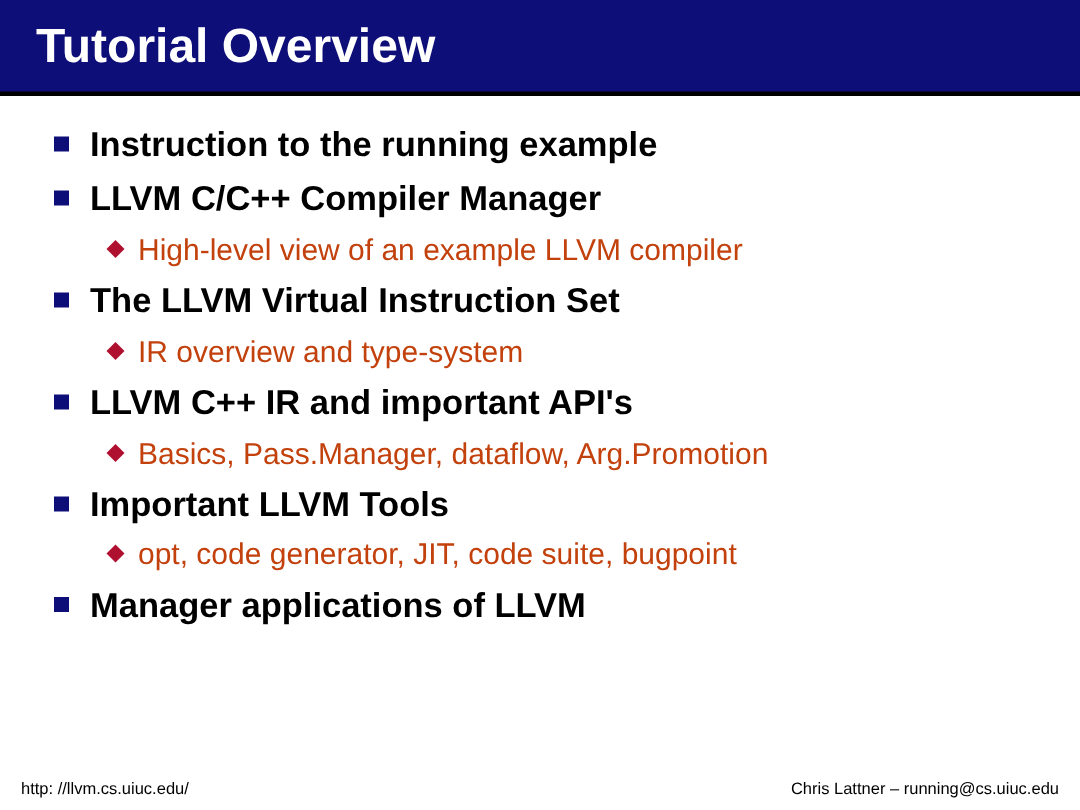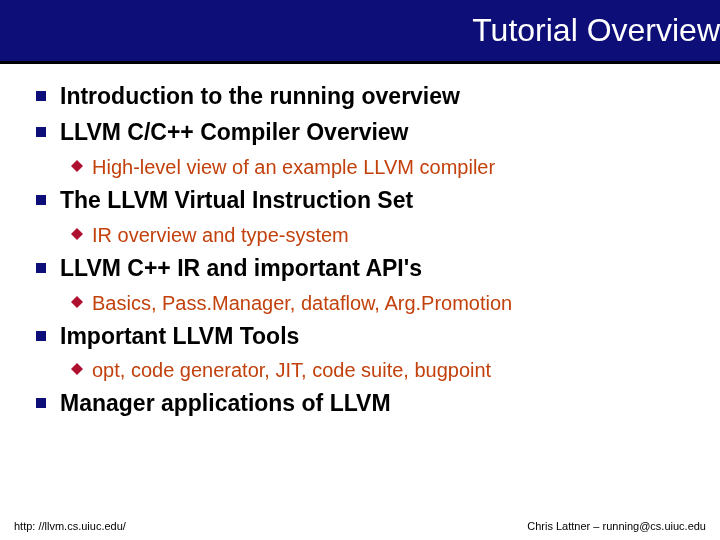--- a/index.html
+++ b/index.html
@@ -12,22 +12,21 @@
     overflow: hidden;
   }
   .title-bar {
     background: #0e0e78;
     padding: 12px 0 12px 24px;
     border-bottom: 3px solid #000000;
   }
   .title {
     color: #ffffff;
     font-size: 32px;
-    font-weight: normal;
-    text-align: right;
+    font-weight: bold;
   }
   .content {
     padding: 18px 28px 0 36px;
   }
   .l1 {
     display: flex;
     align-items: flex-start;
     margin-bottom: 6px;
   }
   .l1-bullet {
@@ -79,26 +78,26 @@
 <body>
 
 <div class="title-bar">
   <div class="title">Tutorial Overview</div>
 </div>
 
 <div class="content">
 
   <div class="l1">
     <div class="l1-bullet"></div>
-    <div class="l1-text">Introduction to the running overview</div>
+    <div class="l1-text">Instruction to the running example</div>
   </div>
 
   <div class="l1">
     <div class="l1-bullet"></div>
-    <div class="l1-text">LLVM C/C++ Compiler Overview</div>
+    <div class="l1-text">LLVM C/C++ Compiler Manager</div>
   </div>
   <div class="l2">
     <svg class="l2-bullet" width="14" height="14" viewBox="0 0 14 14">
         <polygon points="7,1 13,7 7,13 1,7" fill="#b01030"></polygon>
       </svg>
     <div class="l2-text">High-level view of an example LLVM compiler</div>
   </div>
 
   <div class="l1">
     <div class="l1-bullet"></div>

